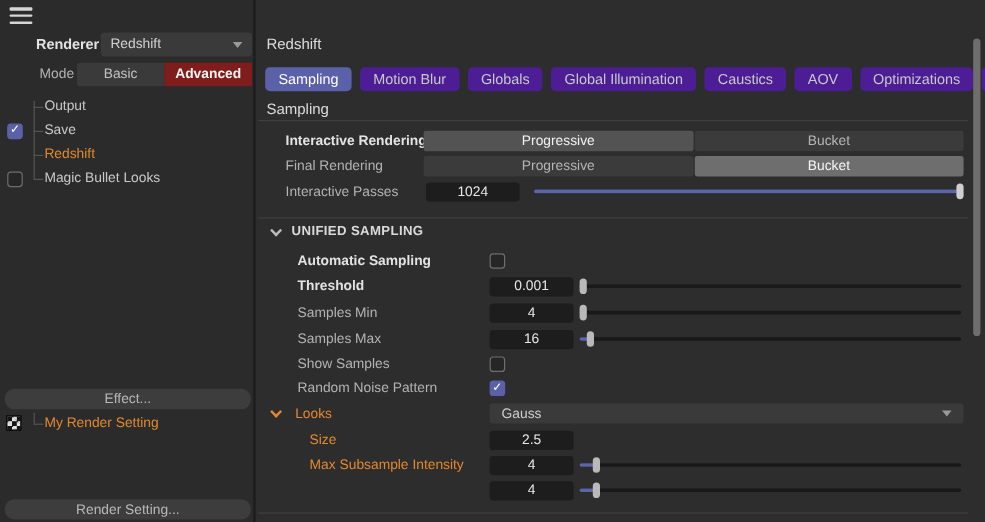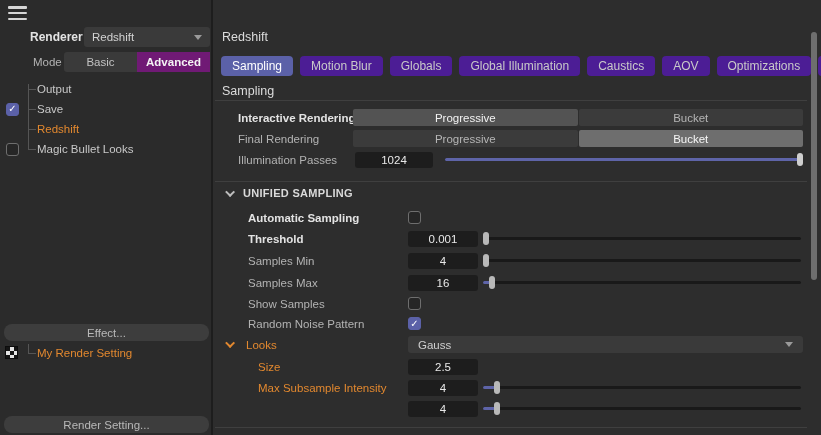--- a/index.html
+++ b/index.html
@@ -23,21 +23,21 @@
 
   .dropdown { background:#3a3a3a; border-radius:3px; height:20px; display:flex;
     align-items:center; padding:0 8px; color:#d2d2d2; position:relative; cursor:pointer; }
   .dropdown .dd-text { flex:1; }
   .tri-down { width:0; height:0; border-left:4px solid transparent; border-right:4px solid transparent;
     border-top:5px solid #9a9a9a; }
 
   .seg { display:flex; border-radius:3px; overflow:hidden; }
   .seg .seg-btn { display:flex; align-items:center; justify-content:center;
     background:#3a3a3a; color:#c2c2c2; cursor:pointer; }
-  .seg .seg-btn.sel { background:#701a75; color:#f4f4f4; font-weight:bold; }
+  .seg .seg-btn.sel { background:#7f1d1d; color:#f4f4f4; font-weight:bold; }
 
   .tree-item { position:absolute; left:0; width:213px; height:20px; display:flex; align-items:center; }
   .tree-item .ti-label { margin-left:37px; cursor:pointer; }
   .tree-item.orange .ti-label { color:#e2882f; }
   .treeline-v { position:absolute; background:#555; width:1px; }
   .treeline-h { position:absolute; background:#555; height:1px; }
 
   .cb { width:13px; height:13px; border:1px solid #6e6e6e; border-radius:3px;
     background:#262626; display:flex; align-items:center; justify-content:center; cursor:pointer; }
   .cb.checked { background:#5b61a8; border-color:#5b61a8; }
@@ -182,21 +182,21 @@
 
     <div class="prow" style="top:128px;">
       <span class="plabel lbl-dim" style="left:23px;">Final Rendering</span>
       <div class="seg2">
         <div class="seg-btn">Progressive</div>
         <div class="seg-btn sel-b">Bucket</div>
       </div>
     </div>
 
     <div class="prow" style="top:149px;">
-      <span class="plabel lbl-dim" style="left:23px;">Illumination Passes</span>
+      <span class="plabel lbl-dim" style="left:23px;">Interactive Passes</span>
       <div class="field" style="left:140px; width:78px;">1024</div>
       <div class="slider" style="left:230px; width:358px;">
         <span class="track"></span>
           <span class="fill" style="width: 356px;"></span>
         <span class="handle" style="background: rgb(207, 207, 207); left: 352px;"></span>
       </div>
     </div>
 
     <div class="hline" style="top:181px;"></div>
 

